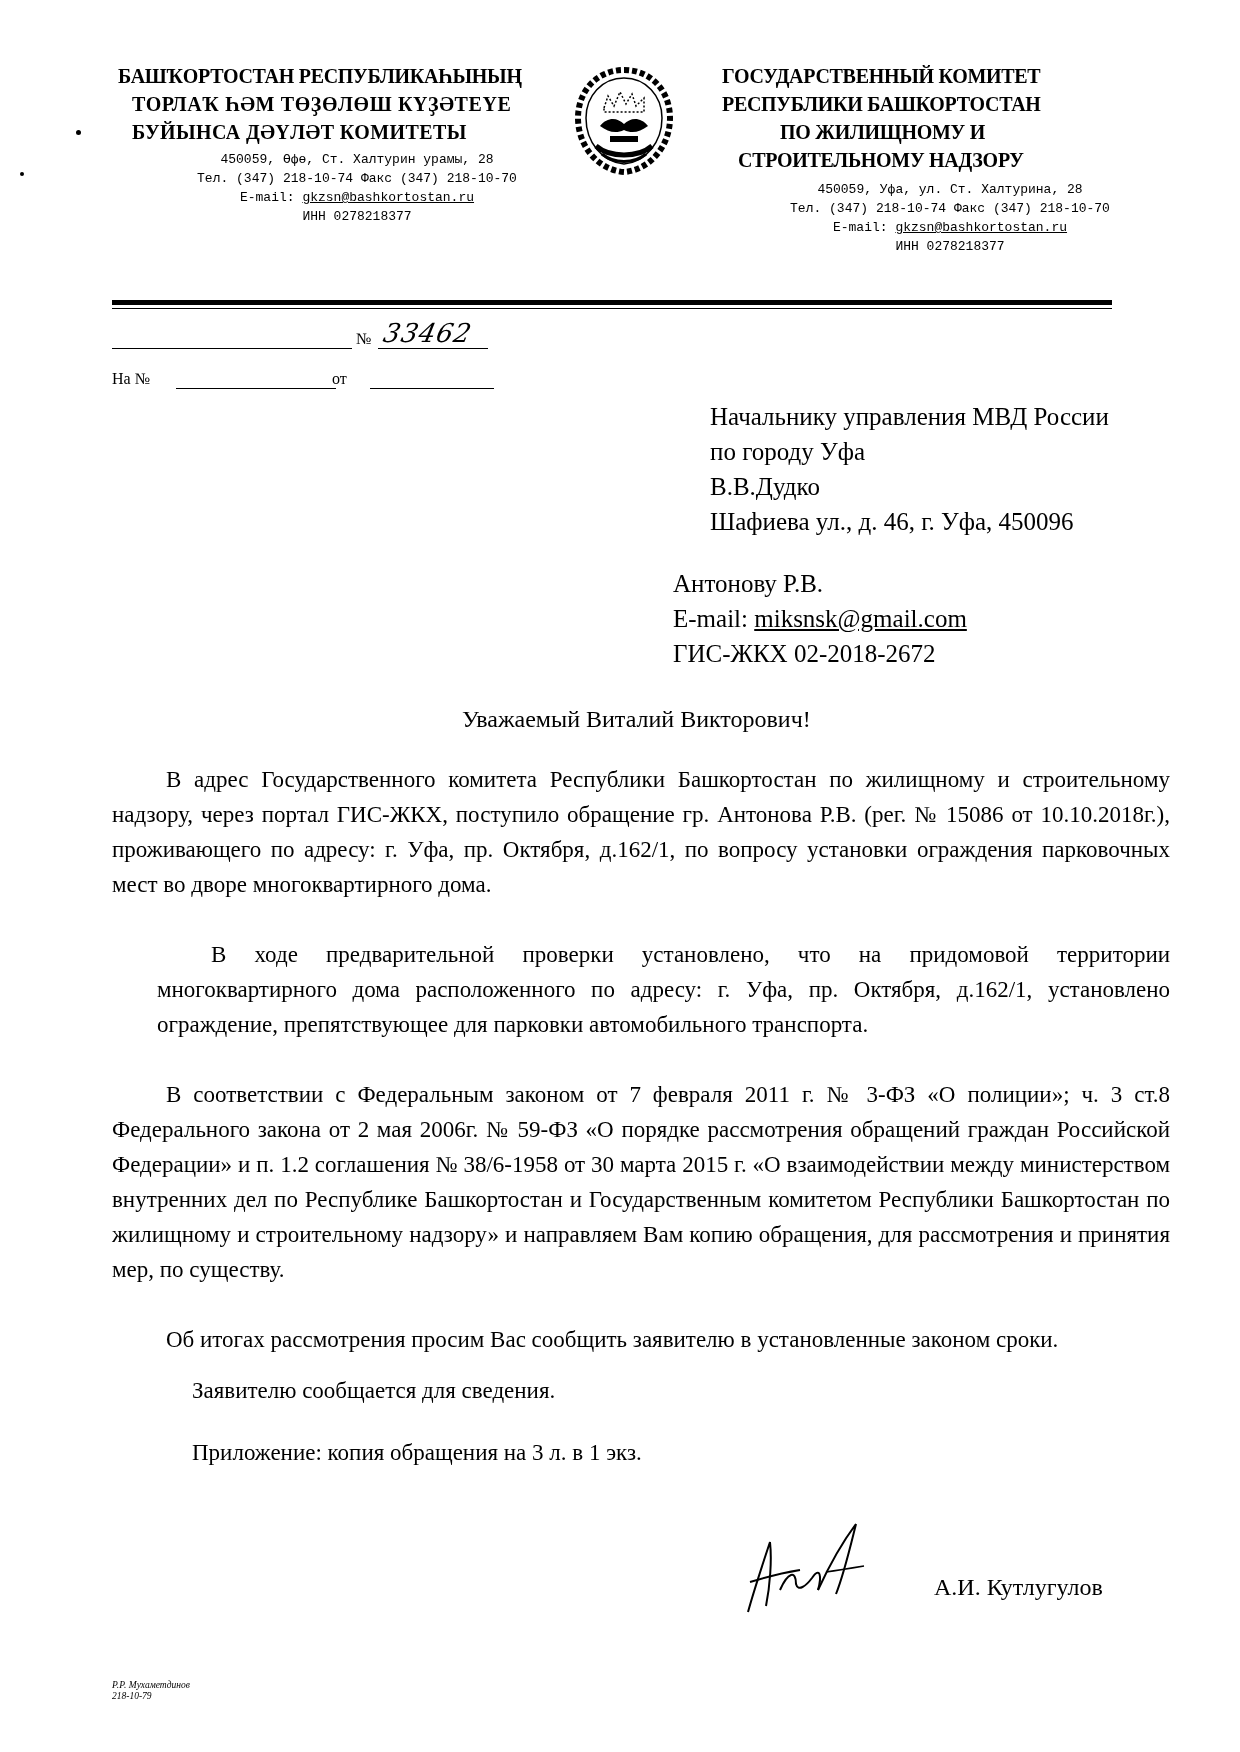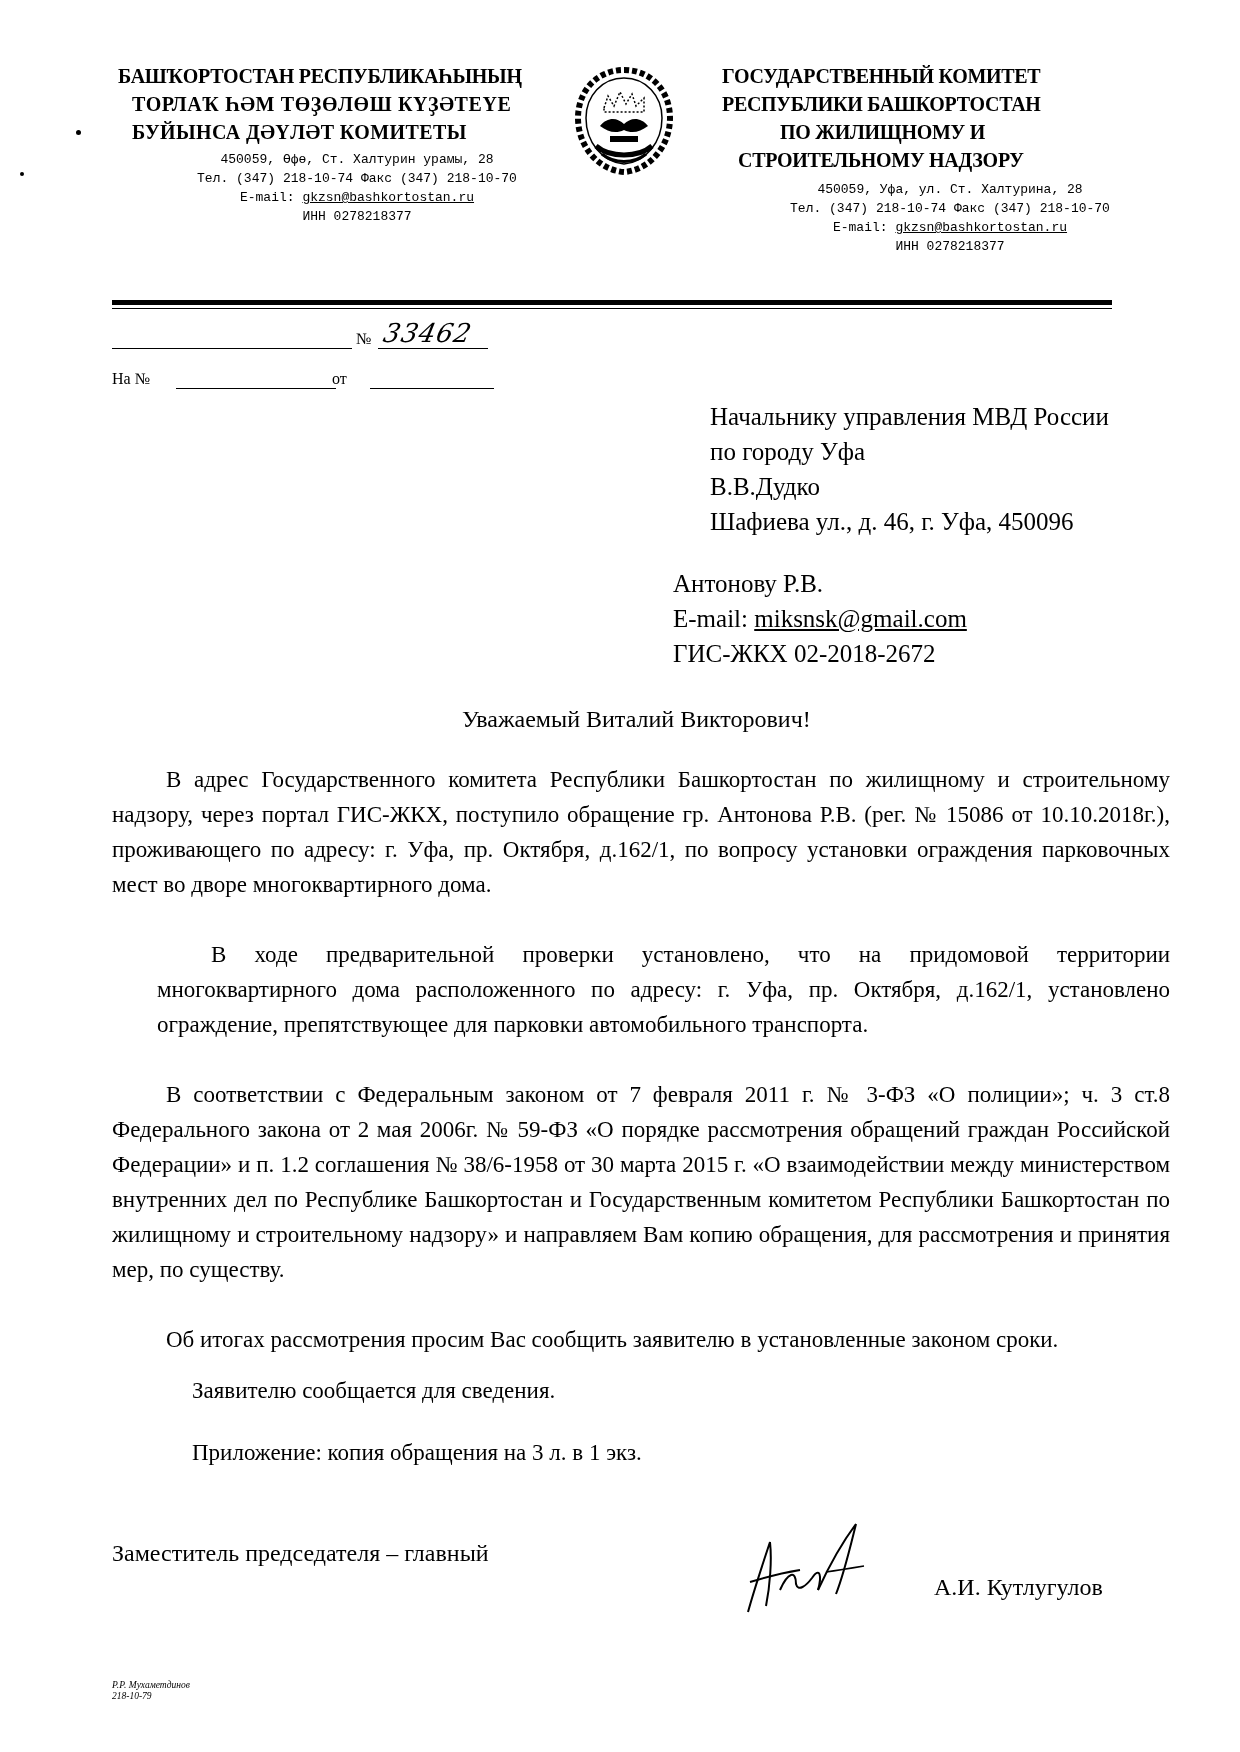--- a/index.html
+++ b/index.html
@@ -99,21 +99,20 @@
   <p class="para" style="height:175px;">В адрес Государственного комитета Республики Башкортостан по жилищному и строительному надзору, через портал ГИС-ЖКХ, поступило обращение гр. Антонова Р.В. (рег. № 15086 от 10.10.2018г.), проживающего по адресу: г. Уфа, пр. Октября, д.162/1, по вопросу установки ограждения  парковочных мест во дворе многоквартирного дома.</p>
   <p class="para" style="height:140px;margin-left:45px;">В ходе предварительной проверки установлено, что на придомовой территории многоквартирного дома расположенного по адресу: г. Уфа, пр. Октября, д.162/1, установлено ограждение, препятствующее для парковки автомобильного транспорта.</p>
   <p class="para" style="height:245px;">В соответствии с Федеральным законом от 7 февраля 2011 г. № 3-ФЗ «О полиции»; ч. 3 ст.8 Федерального закона от 2 мая 2006г. № 59-ФЗ «О порядке рассмотрения обращений граждан Российской Федерации» и п. 1.2 соглашения № 38/6-1958 от 30 марта 2015 г. «О взаимодействии между министерством внутренних дел по Республике Башкортостан и Государственным комитетом Республики Башкортостан по жилищному и строительному надзору» и направляем Вам копию обращения, для рассмотрения и принятия мер, по существу.</p>
   <p class="para">Об итогах рассмотрения просим Вас сообщить заявителю в установленные законом сроки.</p>
 </div>
 
 <div class="abs plain" style="left:192px; top:1378px;">Заявителю сообщается для сведения.</div>
 <div class="abs plain" style="left:192px; top:1440px;">Приложение: копия обращения на 3 л. в 1 экз.</div>
 
 <div class="abs" style="left:112px; top:1536px;">
-  <div class="sig">Заместитель председателя – главный</div>
 </div>
 
 <div class="abs" style="left:740px; top:1520px; width:140px; height:100px;">
   <svg width="140" height="100" viewBox="0 0 140 100">
     <path d="M8 92 C14 70 22 46 30 22 C32 40 30 66 26 86" fill="none" stroke="#000" stroke-width="2"></path>
     <path d="M10 62 C30 56 48 52 60 50" fill="none" stroke="#000" stroke-width="2"></path>
     <path d="M40 70 C48 52 56 50 56 64 C58 72 66 66 72 58 C80 46 82 56 78 70" fill="none" stroke="#000" stroke-width="2"></path>
     <path d="M78 70 C90 44 104 20 116 4 C110 28 104 54 96 74" fill="none" stroke="#000" stroke-width="2"></path>
     <path d="M86 52 C100 50 112 48 124 46" fill="none" stroke="#000" stroke-width="1.5"></path>
   </svg>

